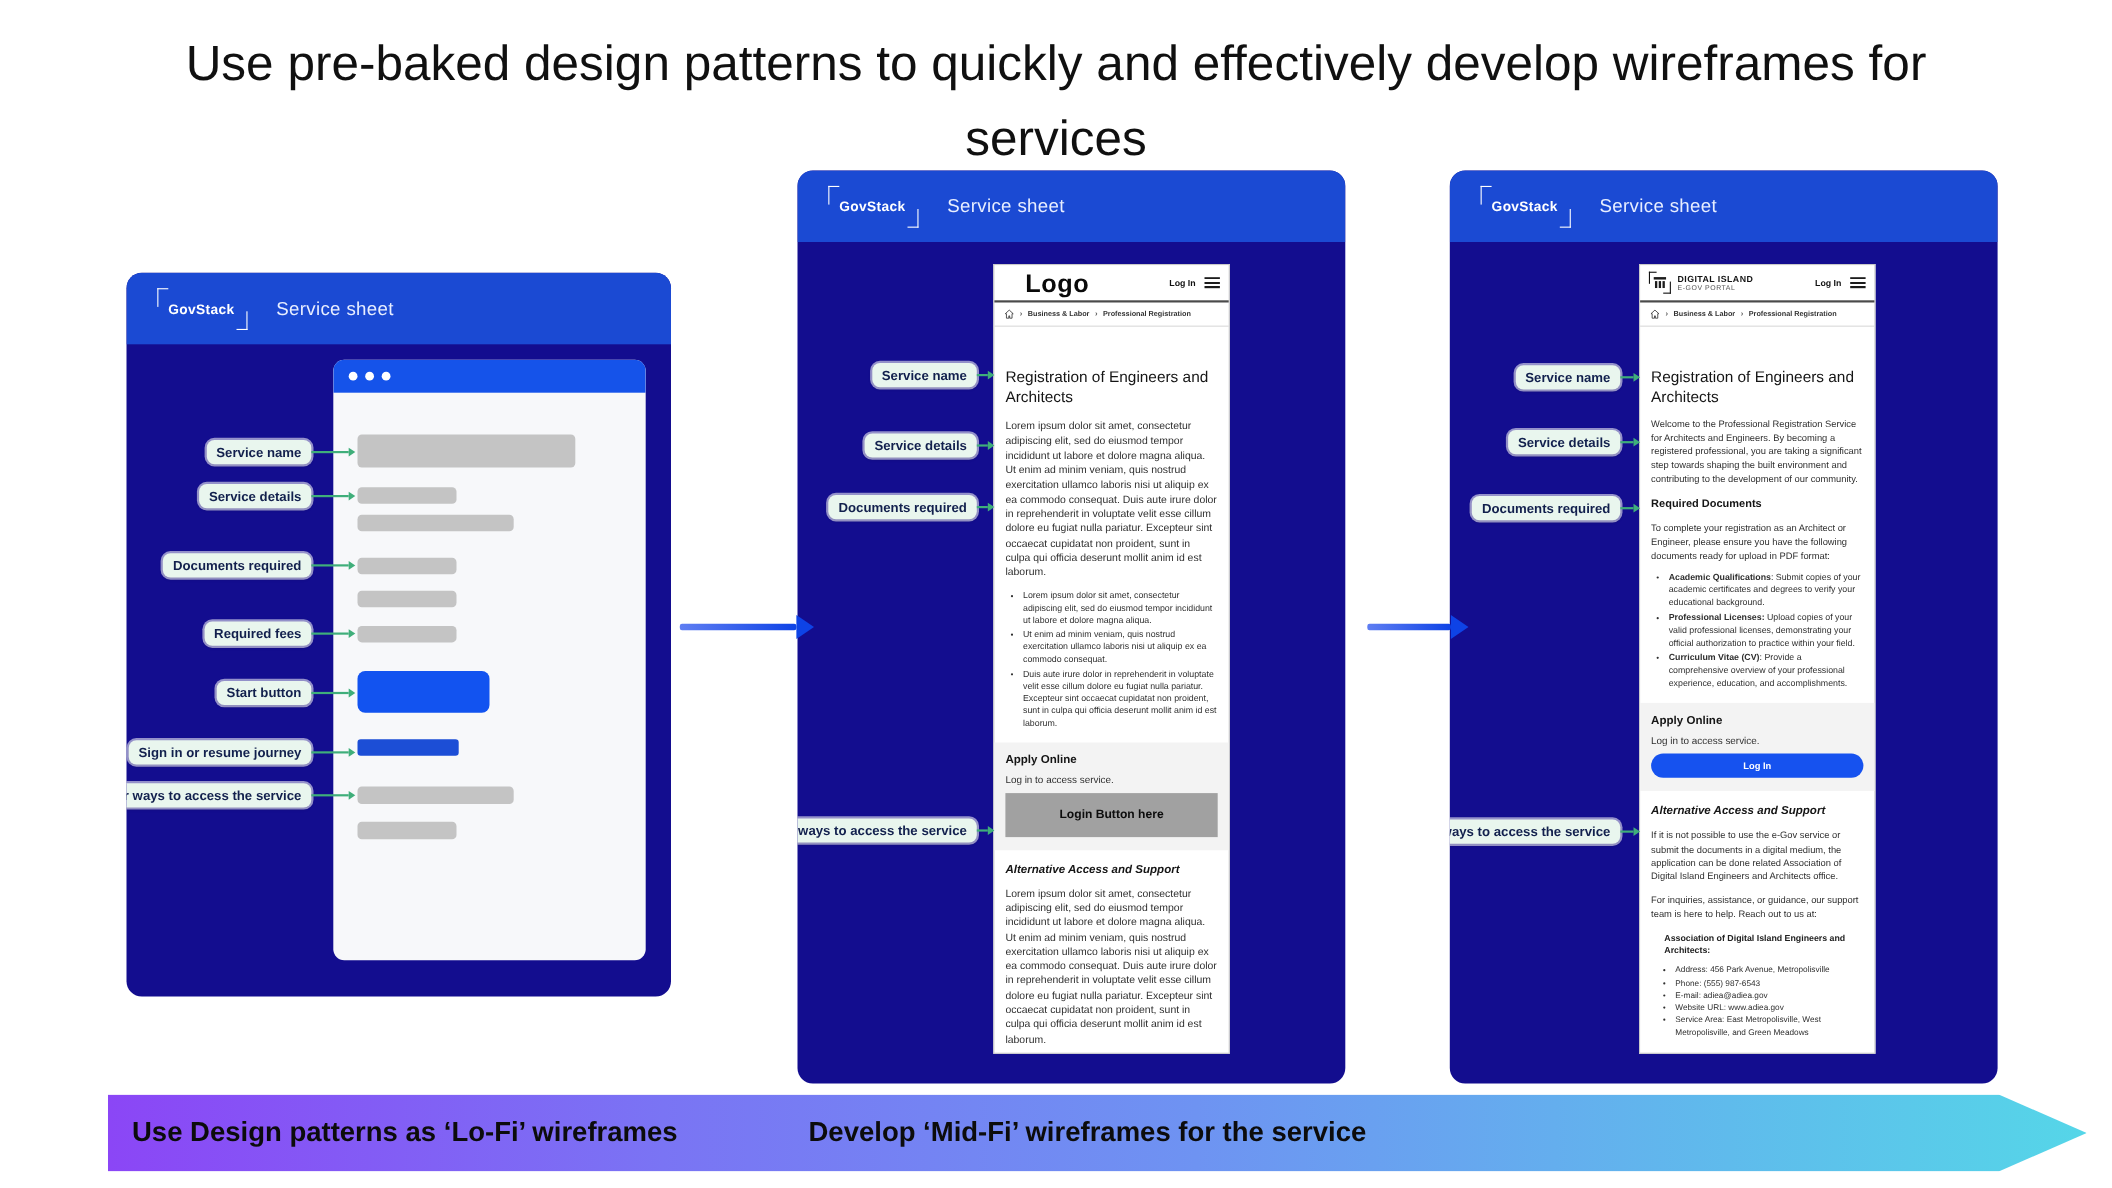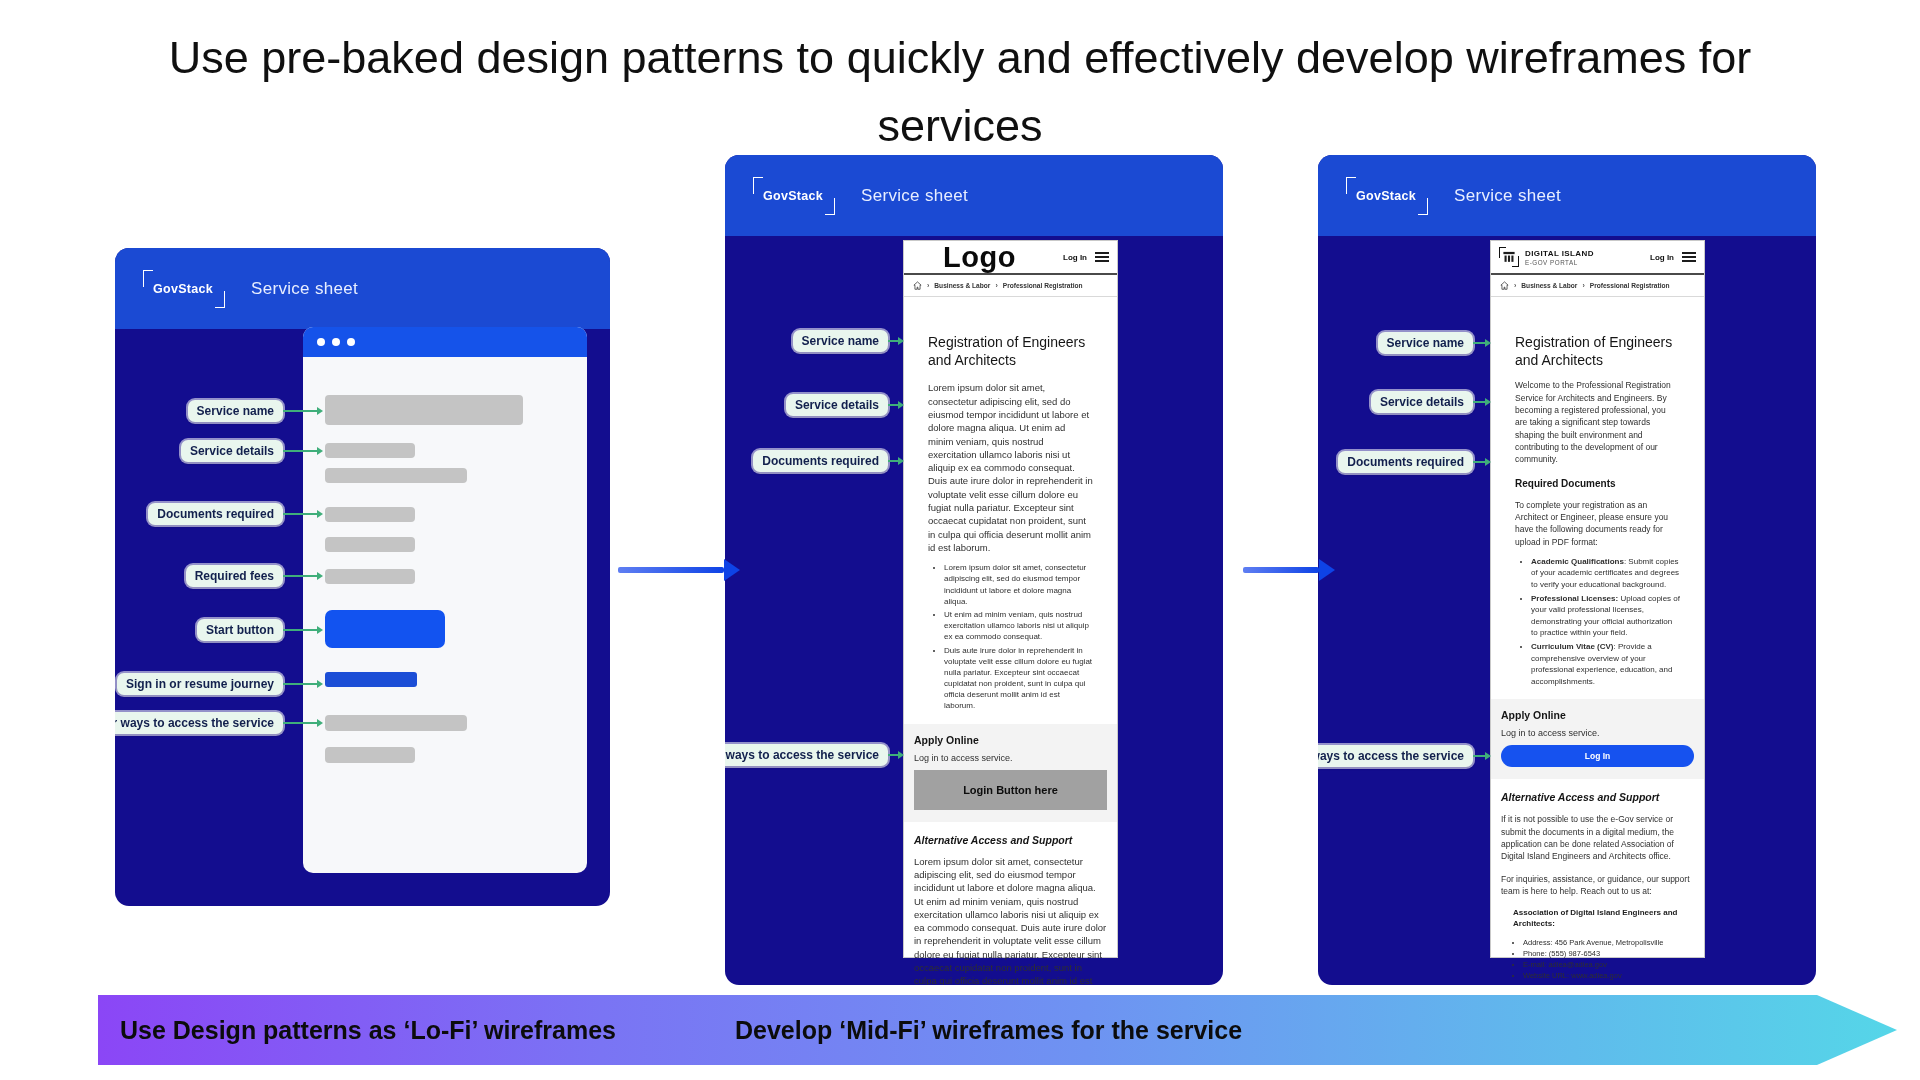--- a/index.html
+++ b/index.html
@@ -9,21 +9,21 @@
   
   .slide-title { position:absolute; top:24px; left:110px; width:1700px;
     text-align:center; font-size:45px; line-height:1.5; color:#101010; font-weight:400; }
 
   
   .panel { position:absolute; border-radius:14px; overflow:hidden; background:#130d8f; }
   .panel-lofi  { left:115px;  top:248px; width:495px; height:658px; }
   .panel-midfi { left:725px;  top:155px; width:498px; height:830px; }
   .panel-hifi  { left:1318px; top:155px; width:498px; height:830px; }
 
-  .panel-header { position:absolute; left:0; top:0; right:0; height:81px;
+  .panel-header { position:absolute; left:0; top:0; right:0; height:65px;
     background:#1b4ad3; display:flex; align-items:center; gap:26px; padding-left:28px; }
   .panel-header-title { color:#e8eeff; font-size:17px; letter-spacing:.3px; }
 
   
   .gs-logo { position:relative; color:#ffffff; font-size:12.5px; font-weight:700;
     letter-spacing:.3px; padding:8px 12px 8px 10px; }
   .gs-logo::before { content:""; position:absolute; left:0; top:-4px; width:9px; height:16px;
     border-left:1.6px solid #ffffff; border-top:1.6px solid #ffffff; }
   .gs-logo::after  { content:""; position:absolute; right:0; bottom:-4px; width:9px; height:16px;
     border-right:1.6px solid #ffffff; border-bottom:1.6px solid #ffffff; }
@@ -65,36 +65,36 @@
   .phone { position:absolute; top:85px; width:215px; height:718px; background:#ffffff;
     border:1px solid #c9c9c9; color:#2d2d2d; }
   .panel-midfi .phone { left:178px; }
   .panel-hifi  .phone { left:172px; }
   .phone-header { height:34px; display:flex; align-items:center; border-bottom:2px solid #4a4a4a;
     padding:0 8px; }
   .phone-header .spacer { flex:1; }
   .login-link { font-size:8px; font-weight:700; color:#111; margin-right:8px; }
   .burger { width:14px; height:10px;
     background:linear-gradient(#1c1c1c 0 2px,transparent 2px 4px,#1c1c1c 4px 6px,transparent 6px 8px,#1c1c1c 8px 10px); }
-  .logo-word { font-size:29px; font-weight:700; color:#0a0a0a; margin-left:31px; letter-spacing:.5px; }
+  .logo-word { font-size:23px; font-weight:700; color:#0a0a0a; margin-left:20px; letter-spacing:.5px; }
 
   .org { display:flex; align-items:center; gap:6px; }
   .org-icon { position:relative; width:20px; height:20px; display:flex; align-items:center; justify-content:center; }
   .org-icon::before { content:""; position:absolute; left:0; top:0; width:6px; height:10px;
     border-left:1.4px solid #111; border-top:1.4px solid #111; }
   .org-icon::after  { content:""; position:absolute; right:0; bottom:0; width:6px; height:10px;
     border-right:1.4px solid #111; border-bottom:1.4px solid #111; }
   .org-name { font-size:8px; font-weight:700; color:#111; letter-spacing:.4px; }
   .org-sub  { font-size:6.3px; color:#555; letter-spacing:.5px; margin-top:1px; }
 
   .crumbs { height:22px; display:flex; align-items:center; gap:5px; padding:0 9px;
     border-bottom:1px solid #d9d9d9; font-size:6.6px; font-weight:600; color:#333; }
   .crumb-sep { color:#555; font-size:7px; }
 
-  .phone-content { padding:0 24px; }
+  .phone-content { padding:0 10px; }
   .phone-h1 { margin-top:36px; font-size:14px; font-weight:500; line-height:1.3; color:#151515; }
   .p-body  { margin-top:12px; font-size:9.5px; line-height:1.4; color:#2f2f2f; }
   .p-body-sm { margin-top:10px; font-size:8.5px; line-height:1.45; color:#2f2f2f; }
   .p-bullets { margin:8px 0 0 16px; font-size:8px; line-height:1.4; color:#2f2f2f; }
   .p-bullets li { margin-bottom:2px; }
   .docs-h { margin-top:12px; font-size:10px; font-weight:700; color:#151515; }
   .doc-bullets { margin:8px 0 0 16px; font-size:8px; line-height:1.45; color:#2f2f2f; }
   .doc-bullets li { margin-bottom:2px; }
 
   .apply { margin-top:12px; background:#f3f3f3; padding:10px 10px 12px; }

